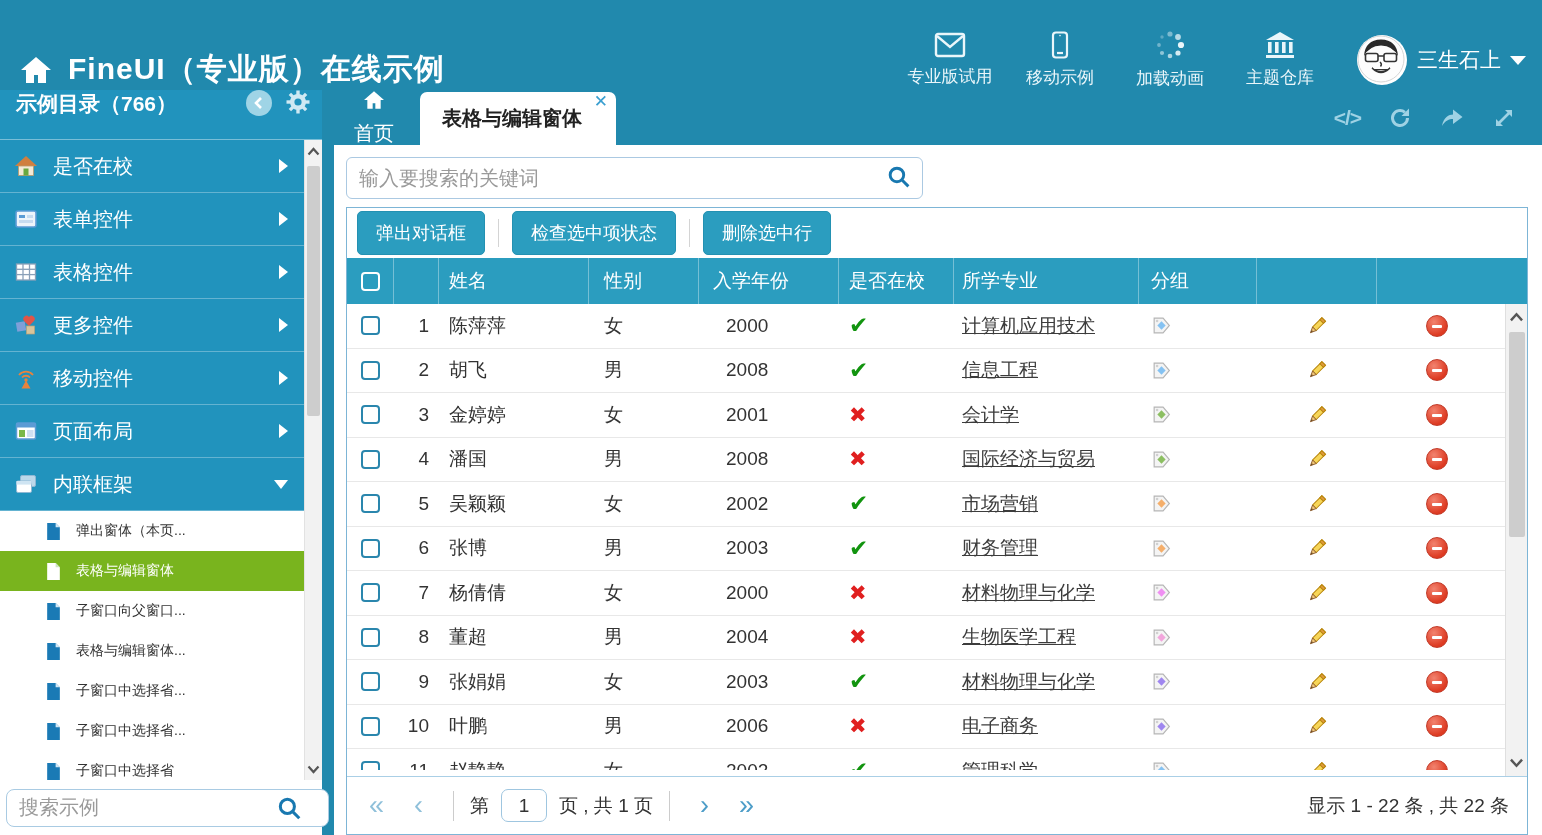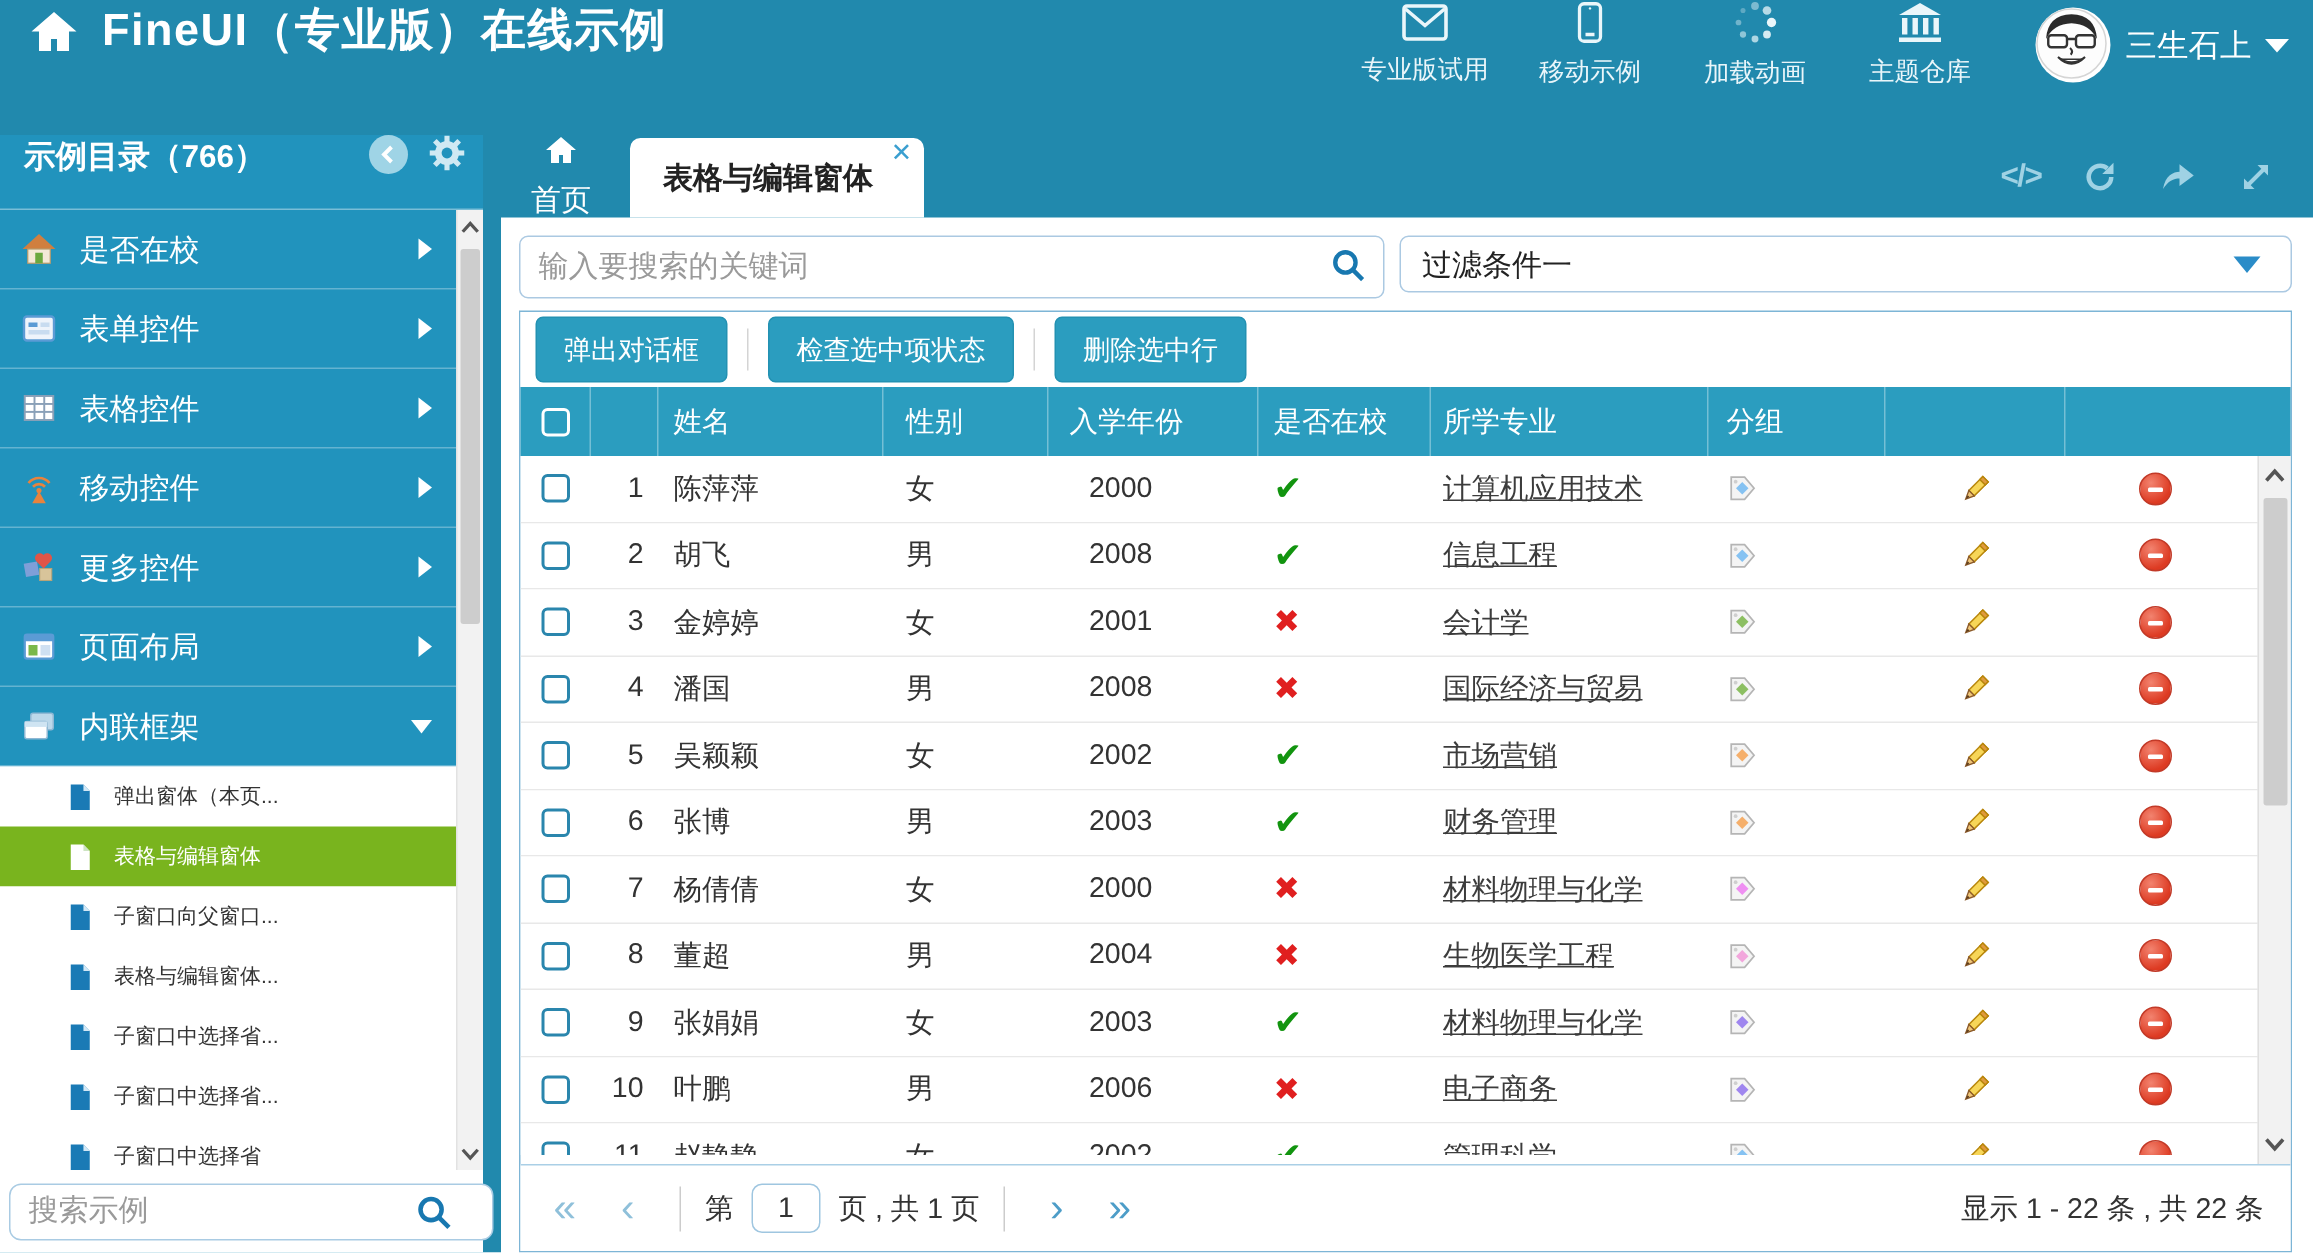--- a/index.html
+++ b/index.html
@@ -1,21 +1,21 @@
 <!DOCTYPE html>
 <html><head>
 <meta charset="utf-8">
 <style>
   * { margin:0; padding:0; box-sizing:border-box; }
   html,body { width:1542px; height:835px; overflow:hidden; }
   body { font-family:"Liberation Sans","DejaVu Sans",sans-serif; background:#fff; }
   .page { width:1542px; height:835px; display:flex; flex-direction:column; }
 
   
-  .topbar { height:90px; background:#2189ad; display:flex; align-items:flex-start; justify-content:space-between; padding:0 16px 0 20px; flex-shrink:0; }
+  .topbar { height:90px; background:#2189ad; display:flex; align-items:flex-end; justify-content:space-between; padding:0 16px 0 20px; flex-shrink:0; }
   .brand { display:flex; align-items:center; gap:16px; color:#fff; font-size:30px; font-weight:bold; letter-spacing:1px; }
   .topnav { display:flex; align-items:center; }
   .topnav-item { width:110px; display:flex; flex-direction:column; align-items:center; gap:7px; color:#eaf6fa; font-size:17px; cursor:pointer; }
   .avatar { width:50px; height:50px; border-radius:50%; background:#fff; margin:0 10px 0 22px; flex-shrink:0; overflow:hidden; }
   .username { color:#fff; font-size:21px; display:flex; align-items:center; gap:9px; cursor:pointer; }
   .caret-down { width:0; height:0; border-left:8px solid transparent; border-right:8px solid transparent; border-top:9px solid #fff; }
 
   
   .bodyrow { flex:1; display:flex; min-height:0; }
 
@@ -252,39 +252,39 @@
                   <line x1="15.5" y1="4" x2="15.5" y2="20"></line>
                 </svg>
               </span>
             <span>表格控件</span>
               <span class="grow"></span>
               <span class="arr-r"></span>
           </div>
           <div class="acc-item">
             <span style="display:flex;">
                 <svg width="24" height="24" viewBox="0 0 24 24">
+                  <rect x="2.5" y="9" width="9" height="9" fill="#7f9fd8" transform="rotate(-10 7 13.5)"></rect>
+                  <path d="M15 4 a3.2 3.2 0 0 1 5 4 l-5 5 -5-5 a3.2 3.2 0 0 1 5-4 Z" fill="#e05548"></path>
+                  <rect x="12.5" y="13" width="8" height="8" fill="#d8c49a" stroke="#b9a478" stroke-width="0.7"></rect>
+                </svg>
+              </span>
+            <span>更多控件</span>
+              <span class="grow"></span>
+              <span class="arr-r"></span>
+          </div>
+          <div class="acc-item">
+            <span style="display:flex;">
+                <svg width="24" height="24" viewBox="0 0 24 24">
                   <path d="M5 9 a9 9 0 0 1 14 0" fill="none" stroke="#e8833d" stroke-width="1.8"></path>
                   <path d="M8 11.5 a5.5 5.5 0 0 1 8 0" fill="none" stroke="#e8833d" stroke-width="1.8"></path>
                   <circle cx="12" cy="14" r="1.7" fill="#e8833d"></circle>
                   <polygon points="12,14.5 7.5,22.5 16.5,22.5" fill="#e8833d"></polygon>
                 </svg>
               </span>
             <span>移动控件</span>
-              <span class="grow"></span>
-              <span class="arr-r"></span>
-          </div>
-          <div class="acc-item">
-            <span style="display:flex;">
-                <svg width="24" height="24" viewBox="0 0 24 24">
-                  <rect x="2.5" y="9" width="9" height="9" fill="#7f9fd8" transform="rotate(-10 7 13.5)"></rect>
-                  <path d="M15 4 a3.2 3.2 0 0 1 5 4 l-5 5 -5-5 a3.2 3.2 0 0 1 5-4 Z" fill="#e05548"></path>
-                  <rect x="12.5" y="13" width="8" height="8" fill="#d8c49a" stroke="#b9a478" stroke-width="0.7"></rect>
-                </svg>
-              </span>
-            <span>更多控件</span>
               <span class="grow"></span>
               <span class="arr-r"></span>
           </div>
           <div class="acc-item">
             <span style="display:flex;">
                 <svg width="24" height="24" viewBox="0 0 24 24">
                   <rect x="2.5" y="4" width="19" height="16" rx="1.5" fill="#fff" stroke="#5b9bd5" stroke-width="1.5"></rect>
                   <rect x="2.5" y="4" width="19" height="4.5" fill="#5b9bd5"></rect>
                   <rect x="5" y="11" width="6" height="7" fill="#7ab84a"></rect>
                   <rect x="13" y="11" width="6.5" height="7" fill="#cfe0f2"></rect>
@@ -443,25 +443,20 @@
         <div class="filter-row">
           <div class="search-box">
             <input placeholder="输入要搜索的关键词" style="">
             <span class="mag">
               <svg width="25" height="25" viewBox="0 0 24 24" fill="none" stroke="#1878b0" stroke-width="2.8">
                   <circle cx="10.5" cy="10.5" r="6.5"></circle>
                   <line x1="15.6" y1="15.6" x2="21.5" y2="21.5"></line>
                 </svg>
             </span>
           </div>
-          <div class="select-box">
-            <span>过滤条件一</span>
-            <span class="grow"></span>
-            <span class="sel-caret"></span>
-          </div>
         </div>
 
         <div class="panel">
           <div class="toolbar">
             <button class="btn">弹出对话框</button>
             <span class="tb-sep"></span>
             <button class="btn">检查选中项状态</button>
             <span class="tb-sep"></span>
             <button class="btn">删除选中行</button>
           </div>

